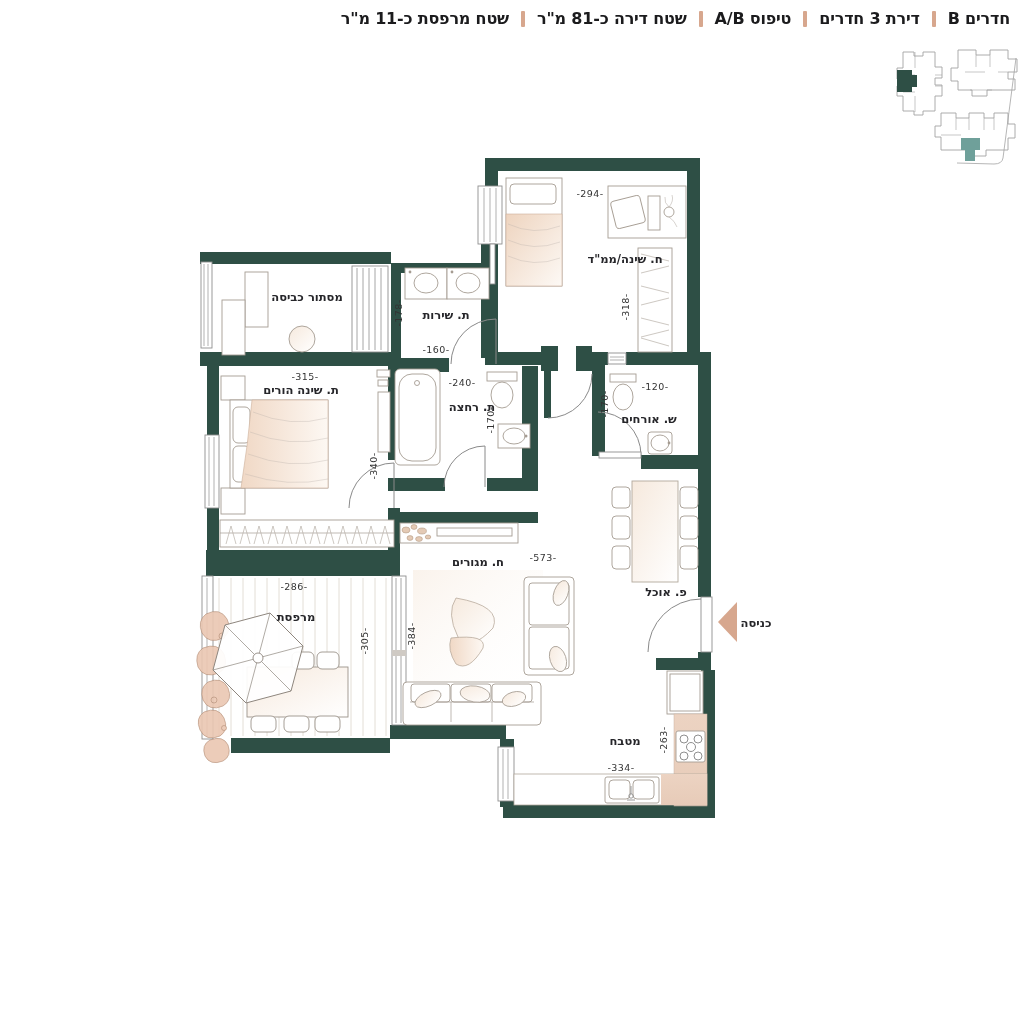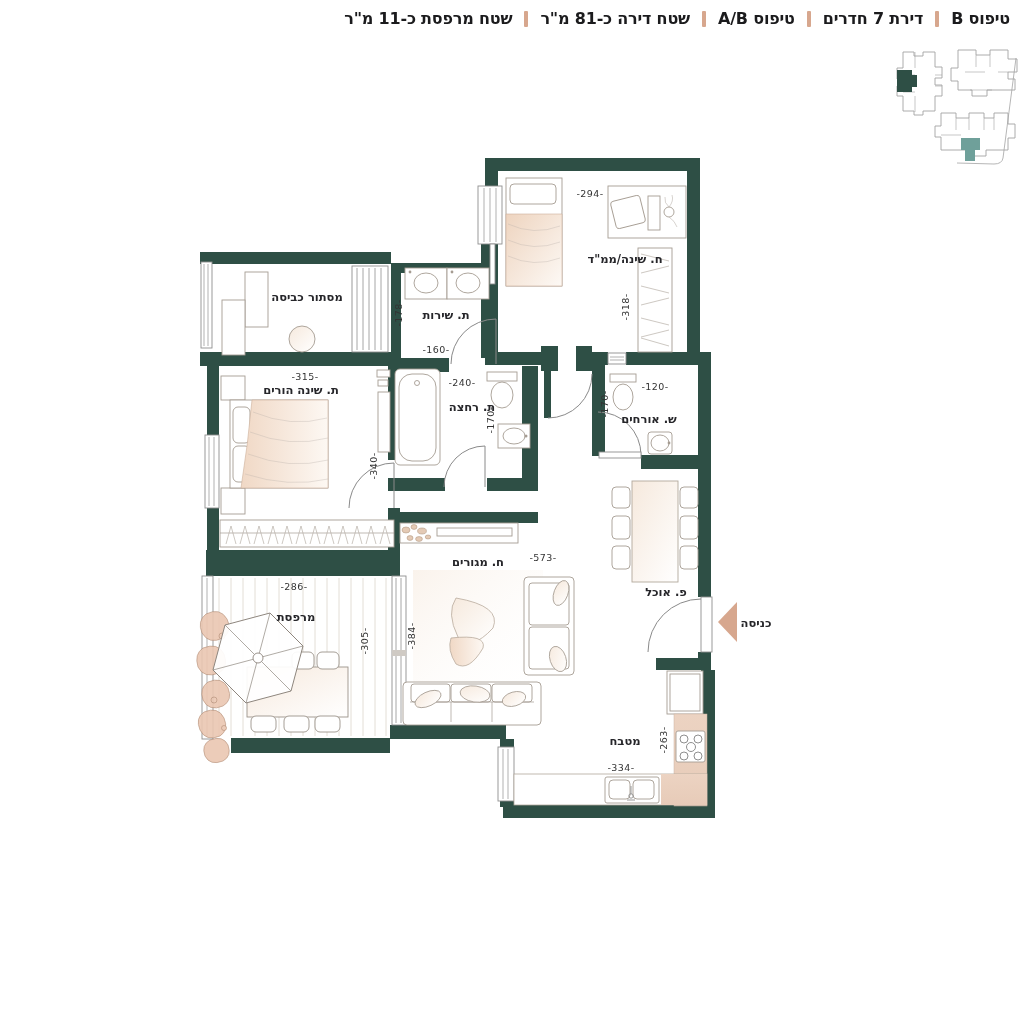--- a/index.html
+++ b/index.html
@@ -17,23 +17,23 @@
   .arc{stroke:#8a8a8a;stroke-width:1;fill:none;}
   .frame{stroke:#8f8f8f;stroke-width:0.9;fill:#ffffff;}
   .hatch{stroke:#b7b0a8;stroke-width:0.7;fill:none;}
 </style>
 </head>
 <body>
 
 <div class="page">
 
   <div class="hdr">
-    <span>טיפוס B</span>
+    <span>חדרים B</span>
     <span class="sep"></span>
-    <span>דירת 7 חדרים</span>
+    <span>דירת 3 חדרים</span>
     <span class="sep"></span>
     <span>טיפוס A/B</span>
     <span class="sep"></span>
     <span>שטח דירה כ-81 מ"ר</span>
     <span class="sep"></span>
     <span>שטח מרפסת כ-11 מ"ר</span>
   </div>
 
   <svg style="position:absolute;left:880px;top:45px" width="145" height="135" viewBox="880 45 145 135">
     <g stroke="#a3a3a3" stroke-width="0.9" fill="none">

